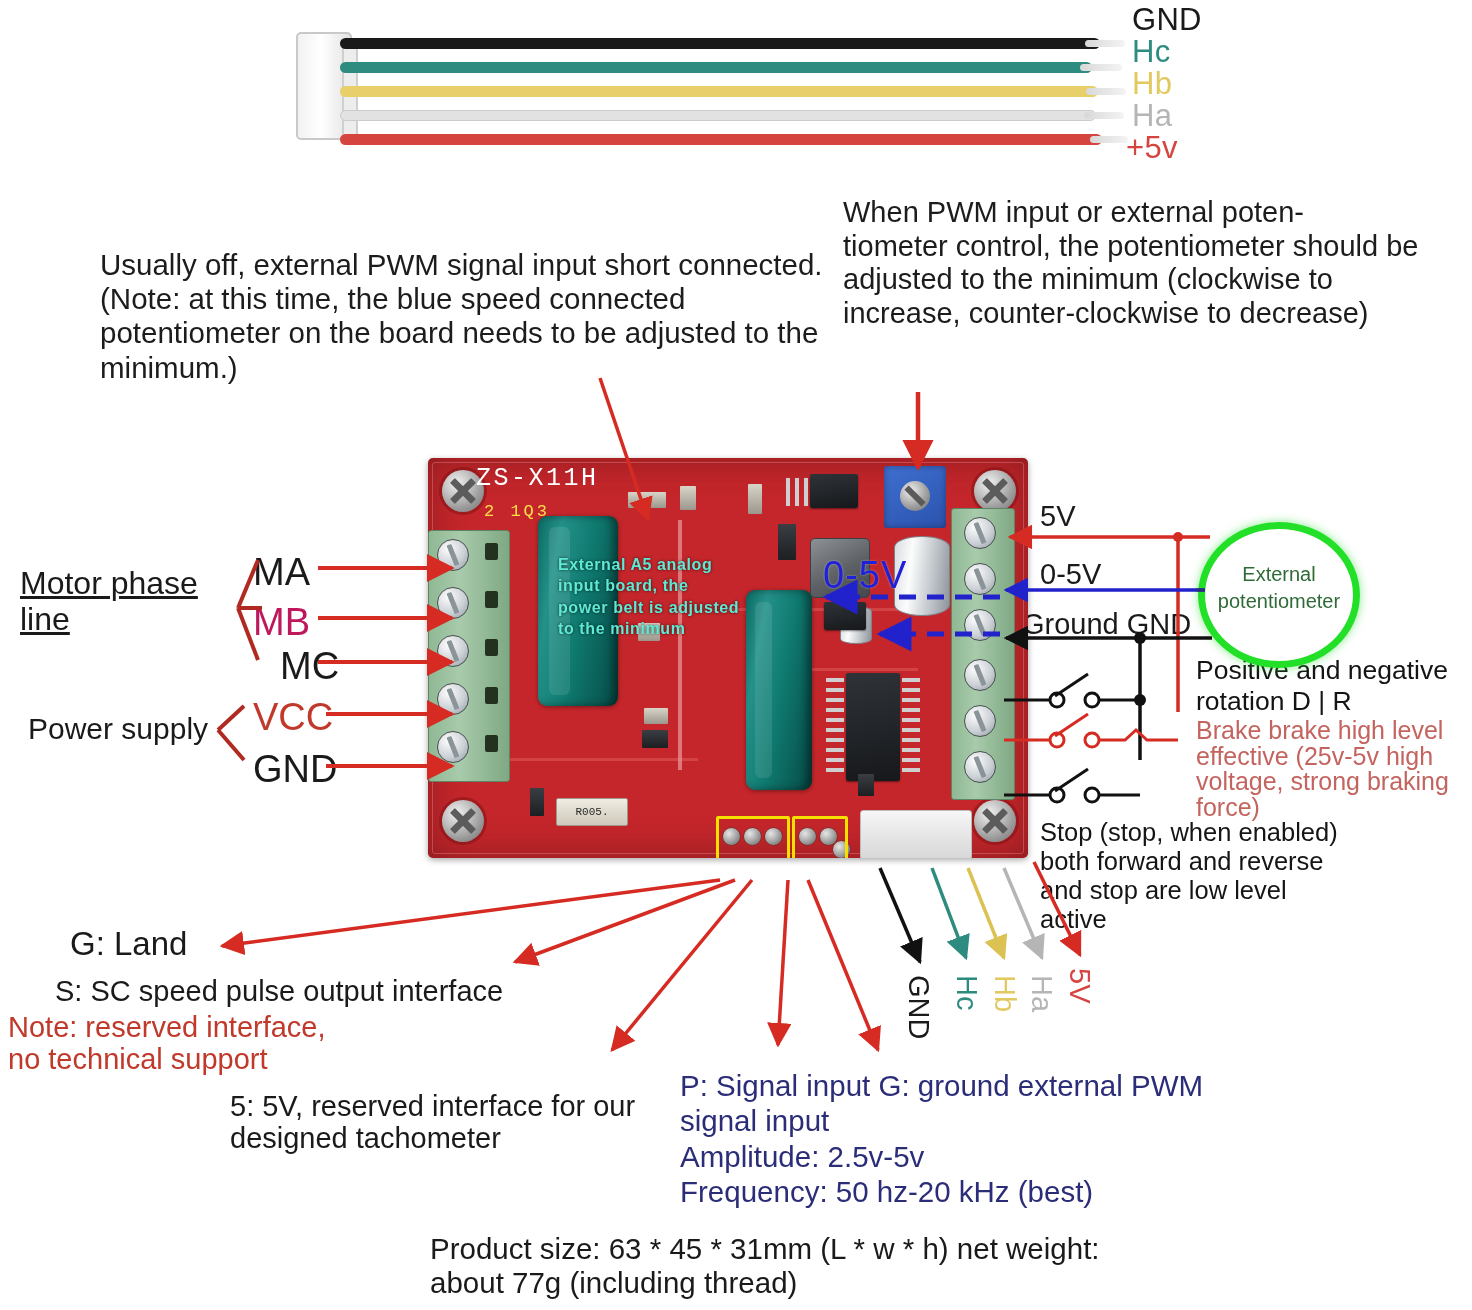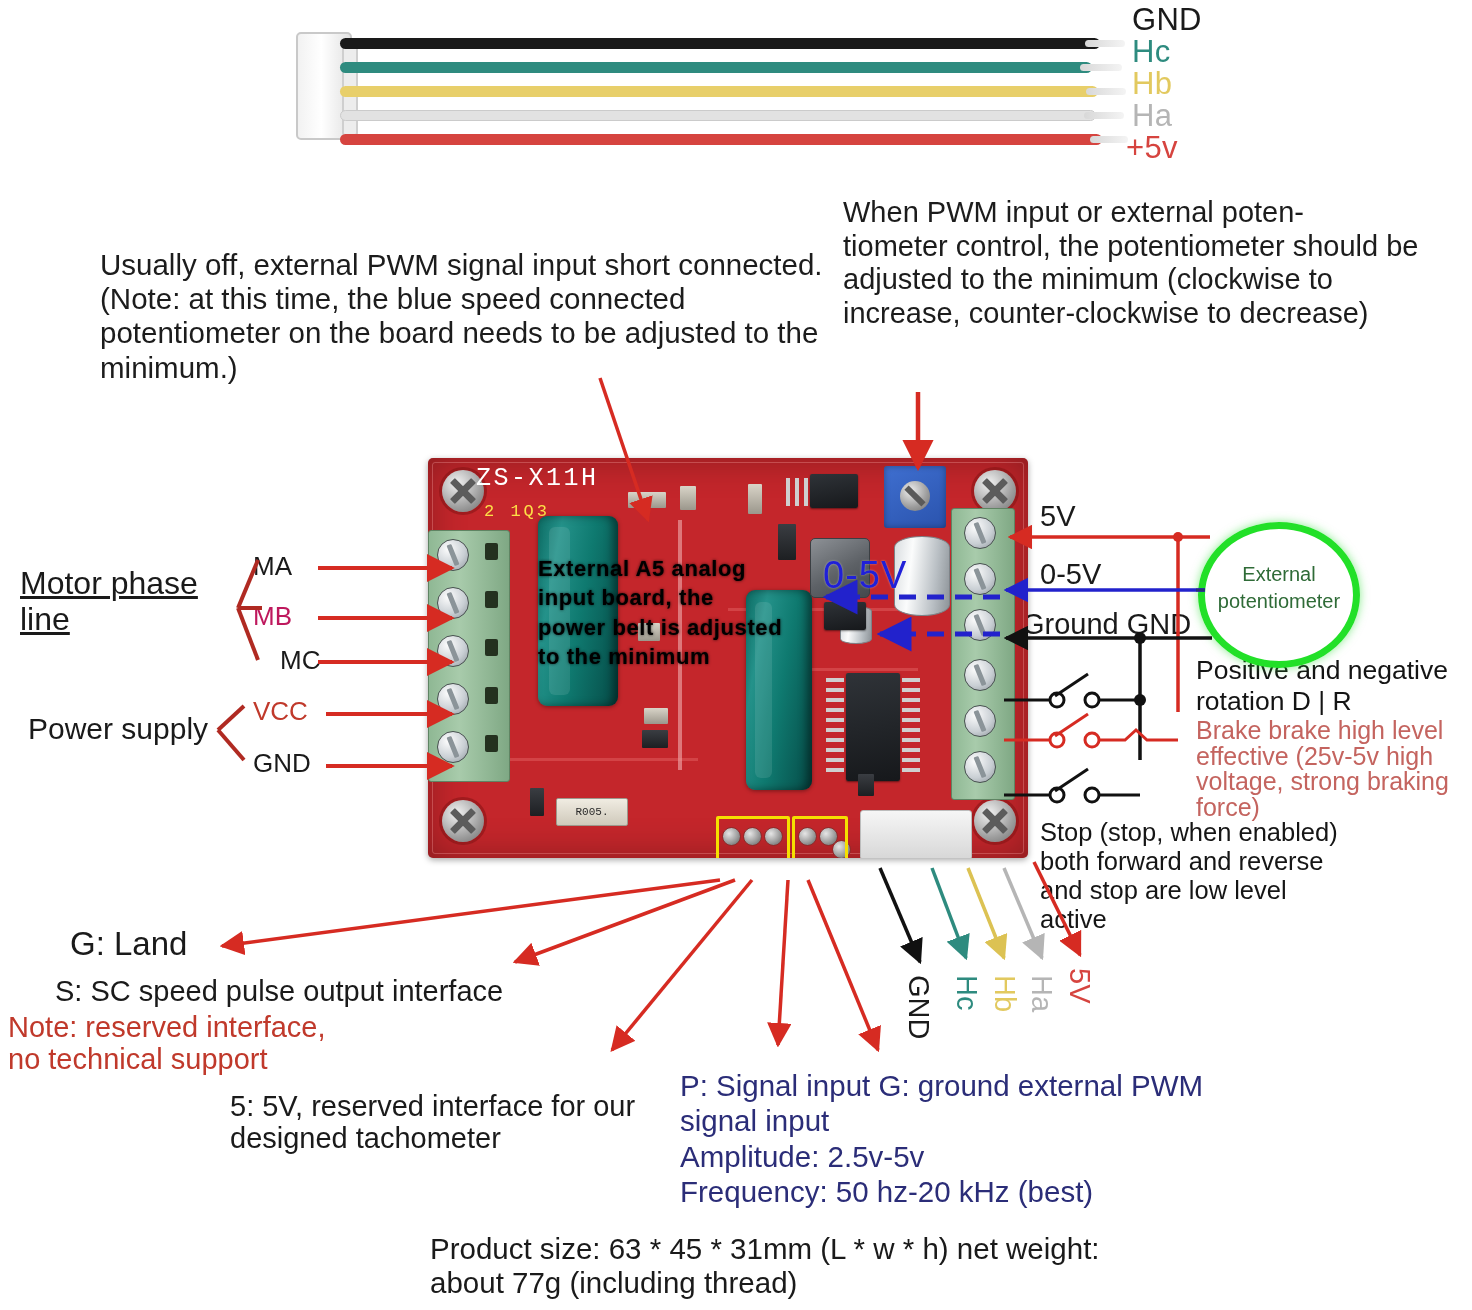--- a/index.html
+++ b/index.html
@@ -29,21 +29,21 @@
   #note-gland{left:70px;top:925px;font-size:33px;}
   #note-sc{left:55px;top:975px;font-size:29px;}
   #note-reserved{left:8px;top:1012px;font-size:29px;color:#c0392b;line-height:1.1;}
   #note-tach{left:230px;top:1090px;width:450px;font-size:29px;line-height:1.12;}
   #note-pwm{left:680px;top:1068px;width:560px;font-size:29.5px;color:#2b2d78;line-height:1.2;}
   #note-size{left:430px;top:1232px;width:720px;font-size:29.5px;line-height:1.14;}
 
   
   #lbl-motor{left:20px;top:565px;font-size:32px;width:200px;line-height:1.14;text-decoration:underline;}
   #lbl-power{left:28px;top:712px;font-size:30px;}
-  .pin-l{position:absolute;font-size:26px;}
+  .pin-l{position:absolute;font-size:38px;}
 
   
   .pin-r{position:absolute;font-size:29px;}
 
   
   #pcb{left:428px;top:458px;width:600px;height:400px;
        background:#c4262b;border-radius:5px;
        box-shadow:inset 0 0 38px rgba(0,0,0,.30), 0 2px 6px rgba(0,0,0,.35);
        overflow:hidden;}
   #pcb:before{content:"";position:absolute;inset:4px;border:1px solid rgba(255,180,180,.30);border-radius:3px;}
@@ -99,23 +99,23 @@
        border:1.5px solid #8d2b2b;}
   .ybox{position:absolute;border:3px solid #f5e000;border-radius:2px;}
   .rtrace{position:absolute;background:rgba(255,150,150,.26);}
   .whconn{position:absolute;background:linear-gradient(180deg,#f6f6f6,#d7d7d7);
           border:1px solid #bcbcbc;border-radius:3px;}
   .r005{position:absolute;background:linear-gradient(180deg,#f0ece2,#cfc9bb);
         border:1px solid #9d988c;border-radius:2px;font-size:11px;color:#2a2a2a;
         text-align:center;font-family:"Liberation Mono",monospace;}
 
   
-  #ov-yellow{position:absolute;left:110px;top:96px;width:270px;font-size:22px;
-             color:#000000;line-height:1.33;letter-spacing:.6px;font-weight:700;
-             text-shadow:0 0 3px rgba(0,0,0,.75);}
+  #ov-yellow{position:absolute;left:110px;top:96px;width:270px;font-size:16px;
+             color:#5eead4;line-height:1.33;letter-spacing:.6px;font-weight:700;
+             text-shadow:0 0 3px rgba(0,0,0,.75);padding-left:20px;}
   #ov-05v{position:absolute;left:395px;top:96px;font-size:38px;color:#2020d8;
           font-weight:400;letter-spacing:1px;text-shadow:0 0 2px rgba(255,255,255,.5);}
 
   
   #ovl{position:absolute;left:0;top:0;width:1472px;height:1310px;pointer-events:none;}
 
   
   #extpot{left:1198px;top:522px;width:148px;height:132px;border:7px solid #22e028;
           border-radius:50%;box-shadow:0 0 10px rgba(40,220,50,.55);}
   #extpot span{position:absolute;left:0;top:32px;width:100%;text-align:center;

